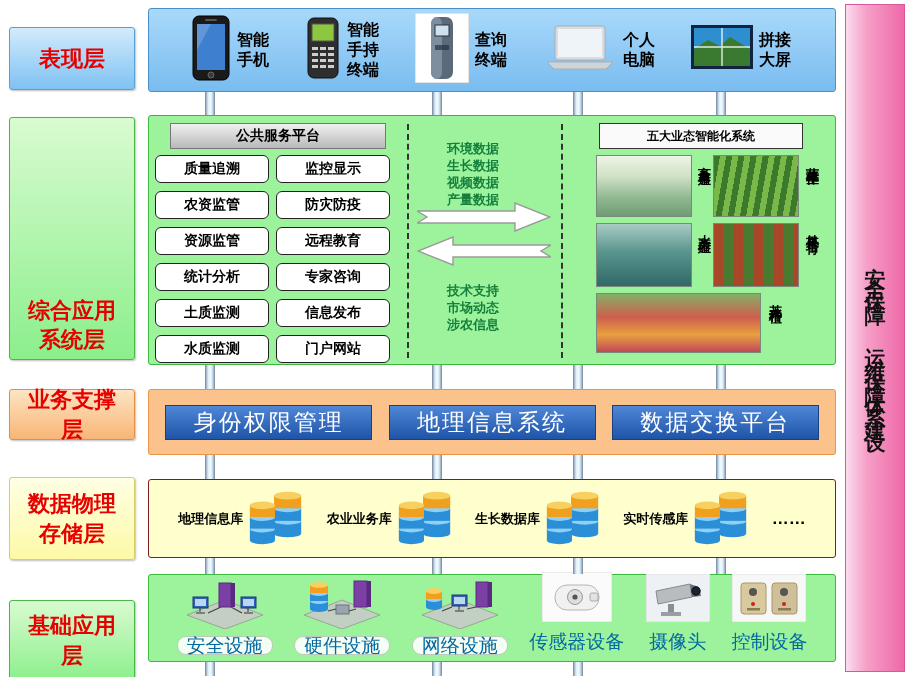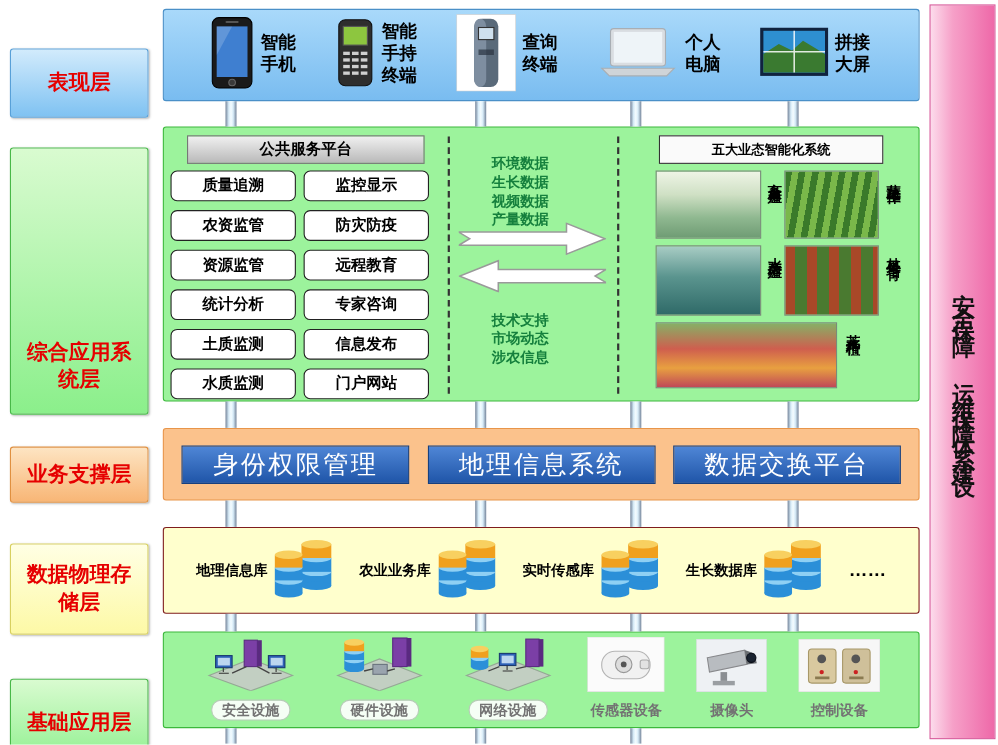--- a/index.html
+++ b/index.html
@@ -1,22 +1,22 @@
 <!DOCTYPE html>
 <html><head>
 <meta charset="utf-8">
 <style>
   html,body{margin:0;padding:0;background:#fff;}
   .canvas{position:relative;width:907px;height:677px;background:#fff;
     font-family:"Liberation Sans",sans-serif;overflow:hidden;}
 
   
   .layer-label{position:absolute;left:9px;width:126px;display:flex;align-items:center;
-    justify-content:center;text-align:center;color:#e60000;font-weight:bold;font-size:19px;
-    line-height:1.35;border-radius:3px;box-shadow:1px 1px 2px rgba(0,0,0,.25);padding:17px 14px;box-sizing:border-box;margin-top:17px;}
+    justify-content:center;text-align:center;color:#e60000;font-weight:bold;font-size:22px;
+    line-height:1.35;border-radius:3px;box-shadow:1px 1px 2px rgba(0,0,0,.25);padding:4px 14px;box-sizing:border-box;}
   .ll-pres{top:27px;height:63px;background:linear-gradient(180deg,#d2ebfc,#7fc2f2);border:1px solid #58a0d8;}
   .ll-app {top:117px;height:243px;background:linear-gradient(180deg,#d9fbd0,#8bef8b);border:1px solid #48b848;align-items:flex-end;}
   .ll-biz {top:389px;height:51px;background:linear-gradient(180deg,#fde4c2,#f8b676);border:1px solid #e09040;}
   .ll-sto {top:477px;height:83px;background:linear-gradient(180deg,#ffffe4,#fdf9a6);border:1px solid #d8d060;}
   .ll-inf {top:600px;height:82px;background:linear-gradient(180deg,#d9fbd0,#8bef8b);border:1px solid #48b848;}
 
   
   .side-bar{position:absolute;left:845px;top:4px;width:60px;height:668px;
     background:linear-gradient(90deg,#fcdcec 0%,#f6a0c8 35%,#ee68a8 100%);
     border:1px solid #d8589a;display:flex;align-items:center;justify-content:center;box-sizing:border-box;}
@@ -74,21 +74,21 @@
     border:1px solid #16407f;color:#fff;font-weight:normal;font-size:23px;letter-spacing:2px;
     display:flex;align-items:center;justify-content:center;}
 
   
   .sto-item{display:flex;align-items:center;gap:2px;}
   .sto-item .slabel{font-weight:bold;font-size:13px;color:#000;}
   .ellipsis{font-weight:bold;font-size:17px;color:#000;}
 
   
   .inf-item{display:flex;flex-direction:column;align-items:center;gap:3px;}
-  .inf-item .ilabel{font-weight:bold;font-size:13px;color:#737373;}
+  .inf-item .ilabel{font-weight:normal;font-size:19px;color:#0369a1;}
   .pill{background:rgba(255,255,255,.9);border:1px solid #b8ccb8;border-radius:9px;padding:0 9px;line-height:17px;}
 
   
   .pipe{position:absolute;width:10px;
     background:linear-gradient(90deg,#74849a,#d8ecf8 30%,#f4fcff 50%,#d8ecf8 70%,#74849a);}
 </style>
 </head>
 <body>
 
 <div class="canvas">
@@ -292,21 +292,21 @@
               <ellipse cx="18" cy="40" rx="13" ry="4" fill="#8fd0f4"></ellipse>
           <rect x="5" y="28" width="26" height="12" fill="#2b8fd8"></rect>
               <ellipse cx="18" cy="28" rx="13" ry="4" fill="#8fd0f4"></ellipse>
           <rect x="5" y="16" width="26" height="12" fill="#f0a01e"></rect>
               <ellipse cx="18" cy="16" rx="13" ry="4" fill="#f8d060"></ellipse>
             </g>
         </svg>
       </span>
     </div>
     <div class="sto-item">
-      <span class="slabel">实时传感库</span>
+      <span class="slabel">生长数据库</span>
       <span>
         <svg width="62" height="56" viewBox="0 0 64 56">
           <g>
               <rect x="30" y="32" width="28" height="13" fill="#2b8fd8"></rect>
               <ellipse cx="44" cy="45" rx="14" ry="4" fill="#2b8fd8"></ellipse>
               <ellipse cx="44" cy="32" rx="14" ry="4" fill="#8fd0f4"></ellipse>
           <rect x="30" y="19" width="28" height="13" fill="#2b8fd8"></rect>
               <ellipse cx="44" cy="19" rx="14" ry="4" fill="#8fd0f4"></ellipse>
           <rect x="30" y="6" width="28" height="13" fill="#f0a01e"></rect>
               <ellipse cx="44" cy="6" rx="14" ry="4" fill="#f8d060"></ellipse>
@@ -317,21 +317,21 @@
               <ellipse cx="18" cy="40" rx="13" ry="4" fill="#8fd0f4"></ellipse>
           <rect x="5" y="28" width="26" height="12" fill="#2b8fd8"></rect>
               <ellipse cx="18" cy="28" rx="13" ry="4" fill="#8fd0f4"></ellipse>
           <rect x="5" y="16" width="26" height="12" fill="#f0a01e"></rect>
               <ellipse cx="18" cy="16" rx="13" ry="4" fill="#f8d060"></ellipse>
             </g>
         </svg>
       </span>
     </div>
     <div class="sto-item">
-      <span class="slabel">生长数据库</span>
+      <span class="slabel">实时传感库</span>
       <span>
         <svg width="62" height="56" viewBox="0 0 64 56">
           <g>
               <rect x="30" y="32" width="28" height="13" fill="#2b8fd8"></rect>
               <ellipse cx="44" cy="45" rx="14" ry="4" fill="#2b8fd8"></ellipse>
               <ellipse cx="44" cy="32" rx="14" ry="4" fill="#8fd0f4"></ellipse>
           <rect x="30" y="19" width="28" height="13" fill="#2b8fd8"></rect>
               <ellipse cx="44" cy="19" rx="14" ry="4" fill="#8fd0f4"></ellipse>
           <rect x="30" y="6" width="28" height="13" fill="#f0a01e"></rect>
               <ellipse cx="44" cy="6" rx="14" ry="4" fill="#f8d060"></ellipse>

